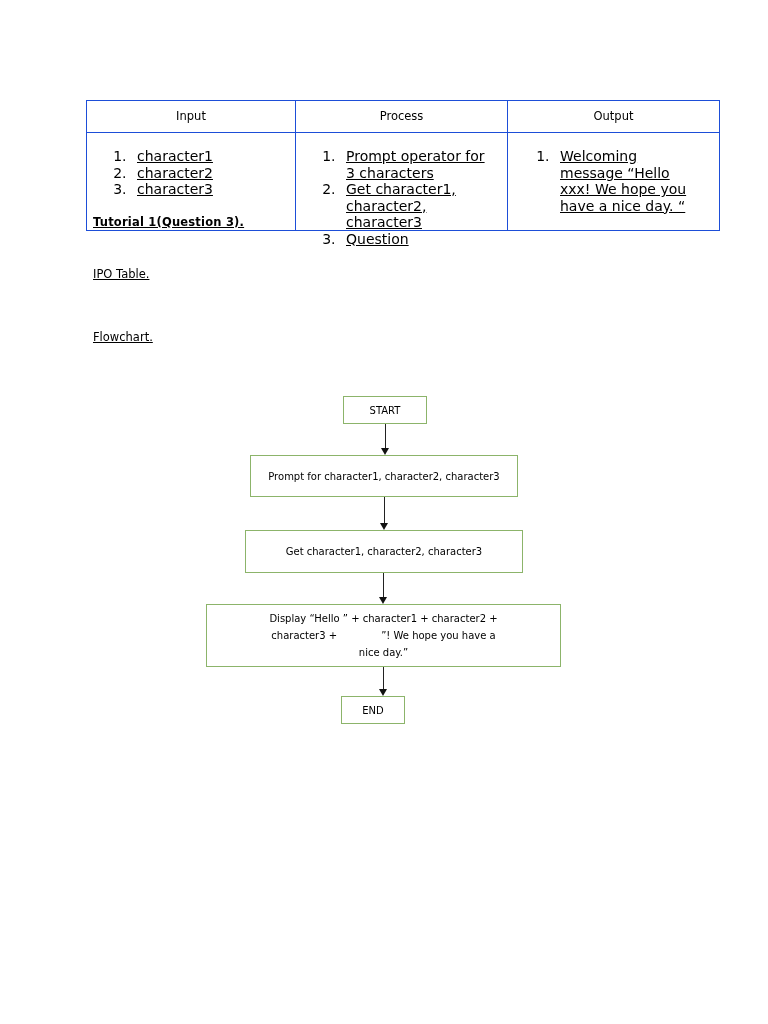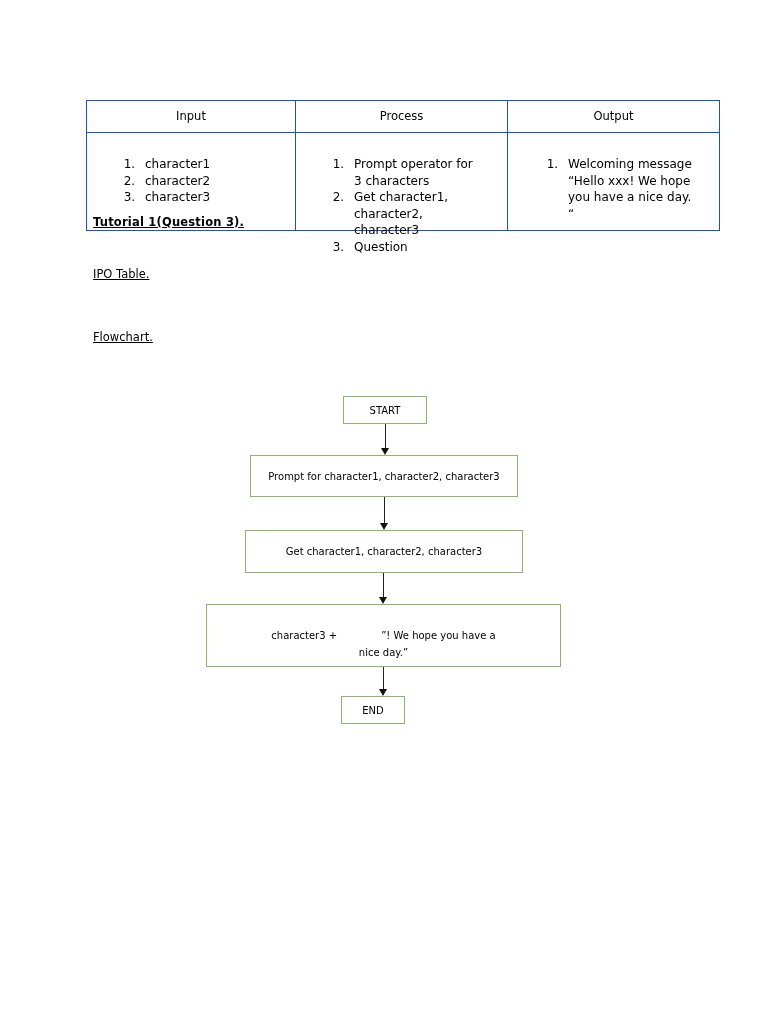--- a/index.html
+++ b/index.html
@@ -40,25 +40,26 @@
   .col-input  { width: 192px; }
   .col-proc   { width: 195px; }
   .col-out    { width: 195px; }
 
   .cell-body {
     height: 81px;
     padding: 3px 2px 2px 0;
     box-sizing: border-box;
   }
   ol.numlist {
-    margin: 12px;
+    margin: 4px;
     padding: 0 4px 0 32px;
     list-style-type: decimal;
-    font-size: 12px;
+    font-size: 14px;
     line-height: 16.5px;
+    text-decoration: underline;
   }
   ol.numlist li {
     padding-left: 6px;
   }
   ol.numlist.out-list {
     padding-left: 34px;
   }
 
   
   .heading {
@@ -195,21 +196,21 @@
 <div class="flow-box" id="box-get">
   <span class="txt">Get character1, character2, character3</span>
 </div>
 
 <div class="conn" id="conn-3">
   <div class="stem"></div>
   <div class="head"></div>
 </div>
 
 <div class="flow-box" id="box-display">
-  <span class="txt"><br><span>character3 +</span><span class="gap"></span><span>”! We hope you have a</span><br><span>nice day.”</span></span>
+  <span class="txt"><span>Display “Hello ” + character1 + character2 +</span><br><span>character3 +</span><span class="gap"></span><span>”! We hope you have a</span><br><span>nice day.”</span></span>
 </div>
 
 <div class="conn" id="conn-4">
   <div class="stem"></div>
   <div class="head"></div>
 </div>
 
 <div class="flow-box" id="box-end">
   <span class="txt">END</span>
 </div>

